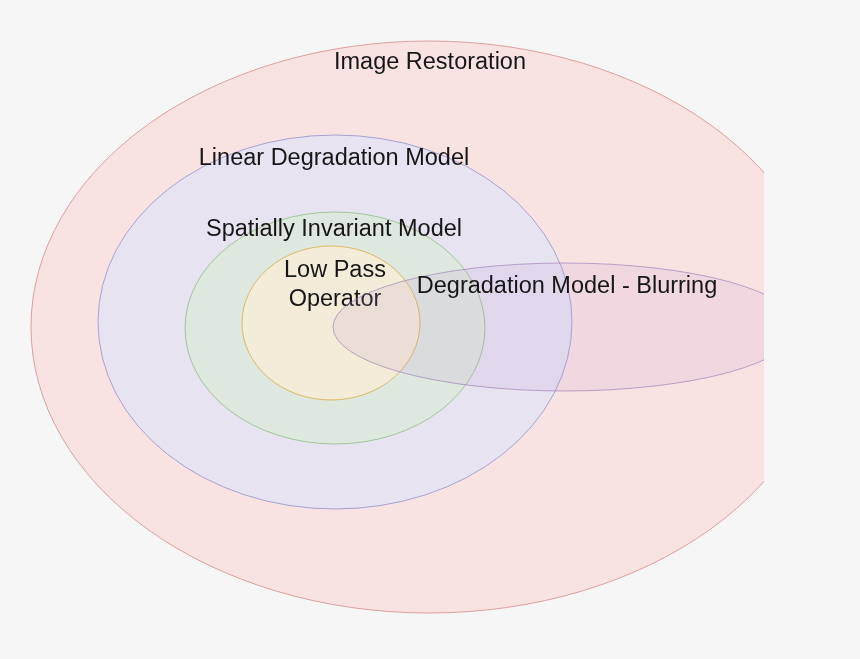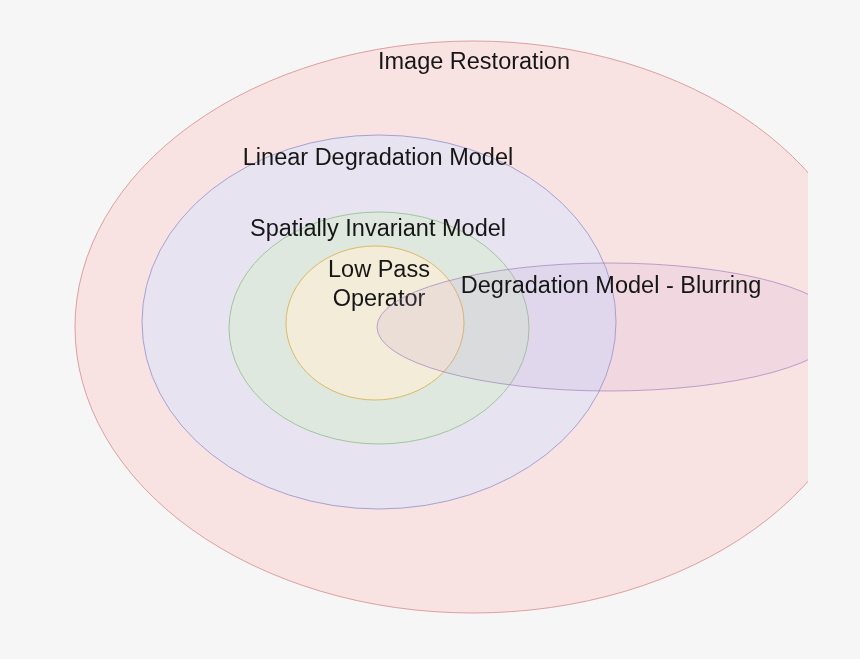--- a/index.html
+++ b/index.html
@@ -7,21 +7,20 @@
     padding: 0;
     background: #f6f6f6;
   }
   .canvas {
     position: relative;
     width: 764px;
     height: 659px;
     background: #f6f6f6;
     overflow: hidden;
     font-family: "Liberation Sans", sans-serif;
-    padding-left: 44px;
   }
   svg text {
     font-family: "Liberation Sans", sans-serif;
     font-size: 23.5px;
     fill: #161616;
   }
   .set-ellipse {
     stroke-width: 1;
   }
 </style>

